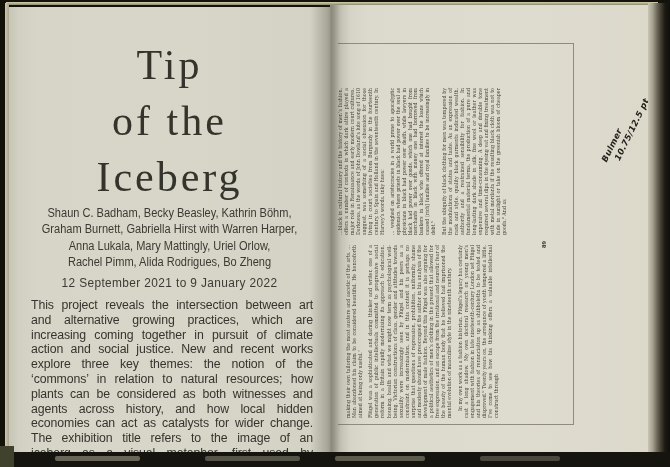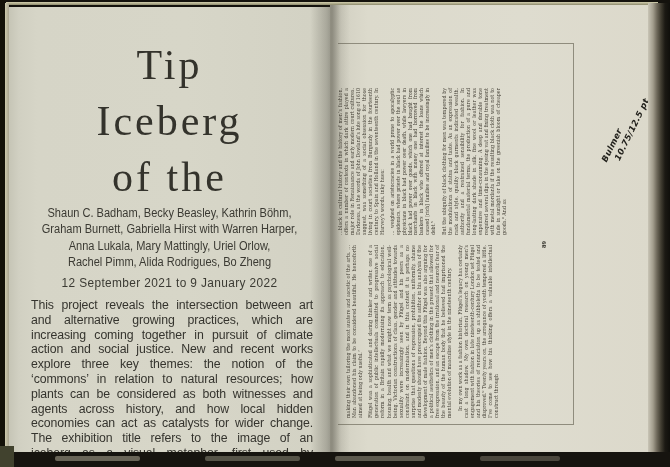--- a/index.html
+++ b/index.html
@@ -65,22 +65,22 @@
   .annotation .l2{padding-left:7px;}
 </style>
 </head>
 <body>
 
 <div class="photo">
 
   <div class="page-left">
     <div class="title">
       <div>Tip</div>
+      <div>of the</div>
       <div>Iceberg</div>
-      <div>of the</div>
     </div>
     <div class="artists">
       <div>Shaun C. Badham, Becky Beasley, Kathrin Böhm,</div>
       <div>Graham Burnett, Gabriella Hirst with Warren Harper,</div>
       <div>Anna Lukala, Mary Mattingly, Uriel Orlow,</div>
       <div>Rachel Pimm, Alida Rodrigues, Bo Zheng</div>
     </div>
     <div class="dates">12 September 2021 to 9 January 2022</div>
     <div class="intro">This project reveals the intersection between art and alternative growing practices, which are increasing coming together in pursuit of climate action and social justice. New and recent works explore three key themes: the notion of the ‘commons’ in relation to natural resources; how plants can be considered as both witnesses and agents across history, and how local hidden economies can act as catalysts for wider change. The exhibition title refers to the image of an iceberg as a visual metaphor, first used by feminist economist geographer J.K. Gibson-Graham to explain the diversity of economic systems.</div>
   </div>

